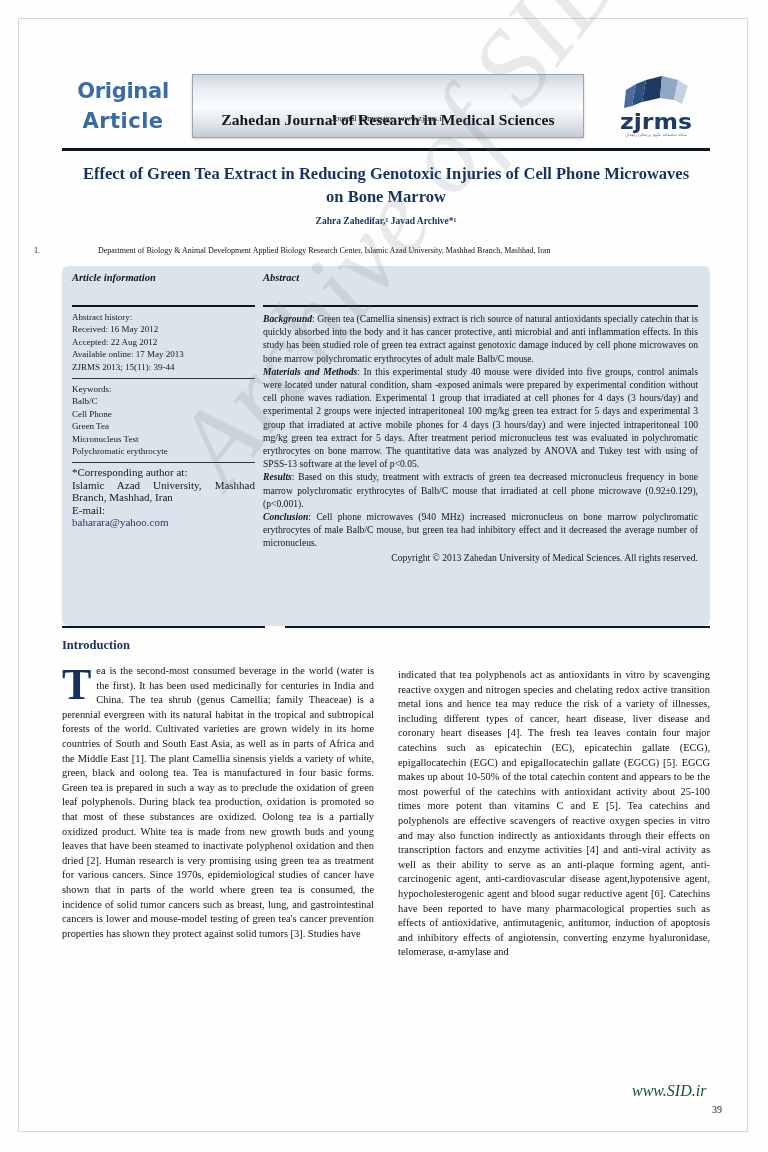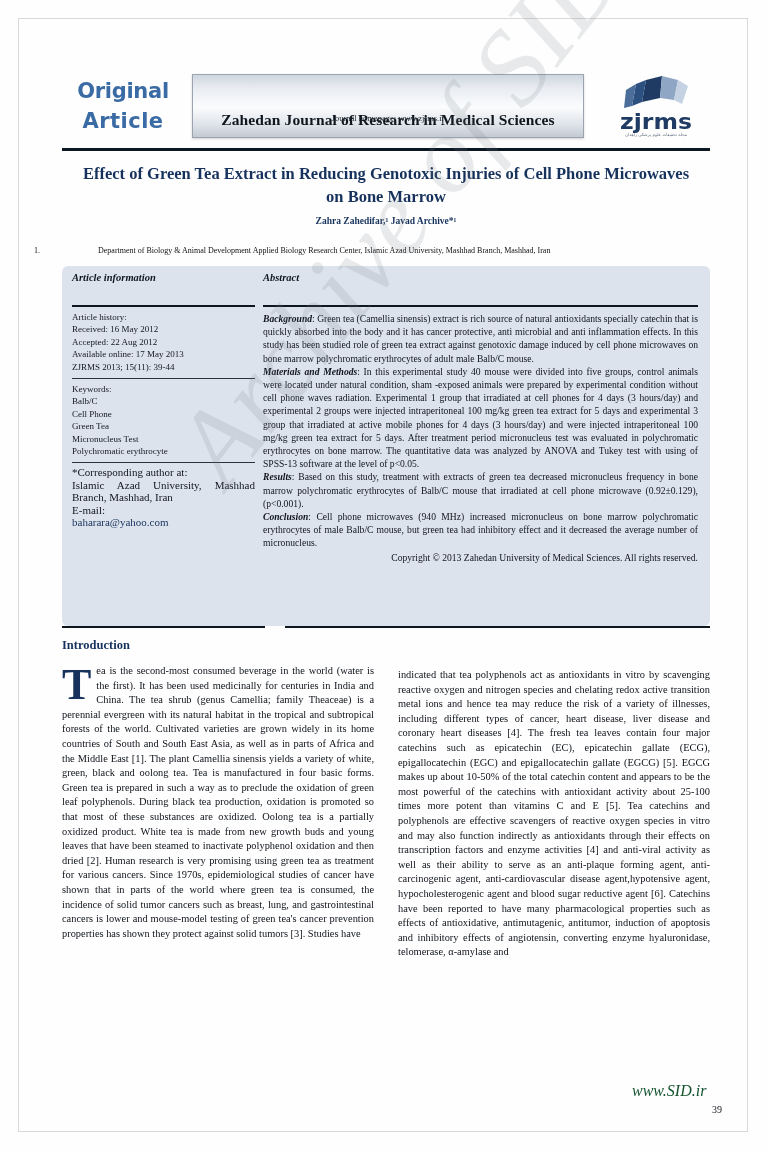--- a/index.html
+++ b/index.html
@@ -377,21 +377,21 @@
   <div class="affil-num">1.</div>
   <div class="affiliation">Department of Biology &amp; Animal Development Applied Biology Research Center, Islamic Azad University, Mashhad Branch, Mashhad, Iran</div>
 
   <div class="boxwrap">
 
     <div class="box-left">
       <div class="sec-head">Article information</div>
       <div class="rule-thick"></div>
 
       <div class="info-block">
-        <div class="info-line">Article history:</div>
+        <div class="info-line">Abstract history:</div>
         <div class="info-line">Received: 16 May 2012</div>
         <div class="info-line">Accepted: 22 Aug 2012</div>
         <div class="info-line">Available online: 17 May 2013</div>
         <div class="info-line">ZJRMS 2013; 15(11): 39-44</div>
       </div>
       <div class="rule-thin"></div>
 
       <div class="info-block">
         <div class="kw-line">Keywords:</div>
         <div class="kw-line">Balb/C</div>

